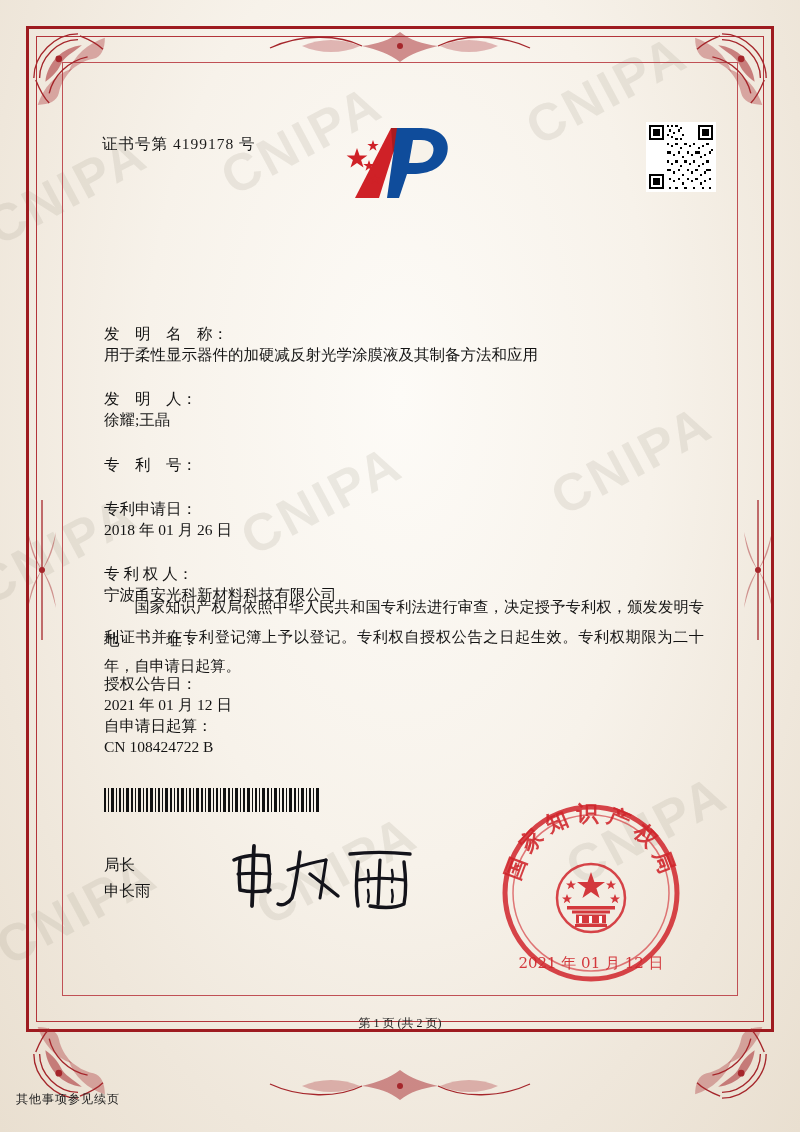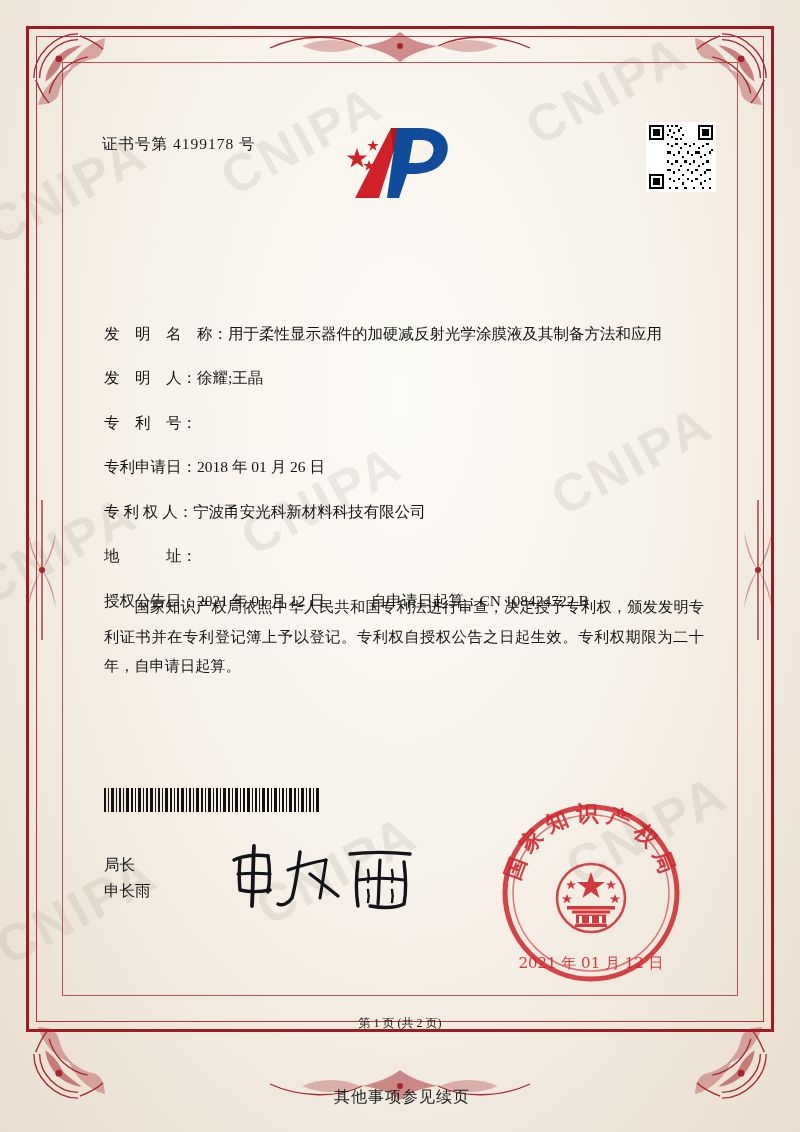--- a/index.html
+++ b/index.html
@@ -146,20 +146,21 @@
     left: 42px; top: 262px;
     right: 30px;
     font-size: 15.5px;
     color: #141414;
   }
   .field-row {
     display: flex;
     align-items: baseline;
     margin-bottom: 23.5px;
     line-height: 1.35;
+    flex-direction: column;
   }
   .field-label {
     flex: 0 0 auto;
     white-space: pre;
   }
   .field-value {
     flex: 1 1 auto;
   }
   .field-row.pair .field-value { flex: 0 0 auto; }
   .field-sep { width: 46px; flex: 0 0 auto; }
@@ -216,24 +217,23 @@
     position: absolute;
     left: 0; right: 0;
     bottom: 28px;
     text-align: center;
     font-size: 12px;
     color: #1b1b1b;
   }
 
   .footer-note {
     position: absolute;
-    left: 4px; right: 0;
+    left: 16px; right: 0;
     bottom: 24px;
-    text-align: center;
-    font-size: 16px;
+    font-size: 12px;
     color: #222;
     letter-spacing: 1px;
   }
 </style>
 </head>
 <body>
 
 <div class="page">
 
   <div class="watermark wm1">CNIPA</div>

